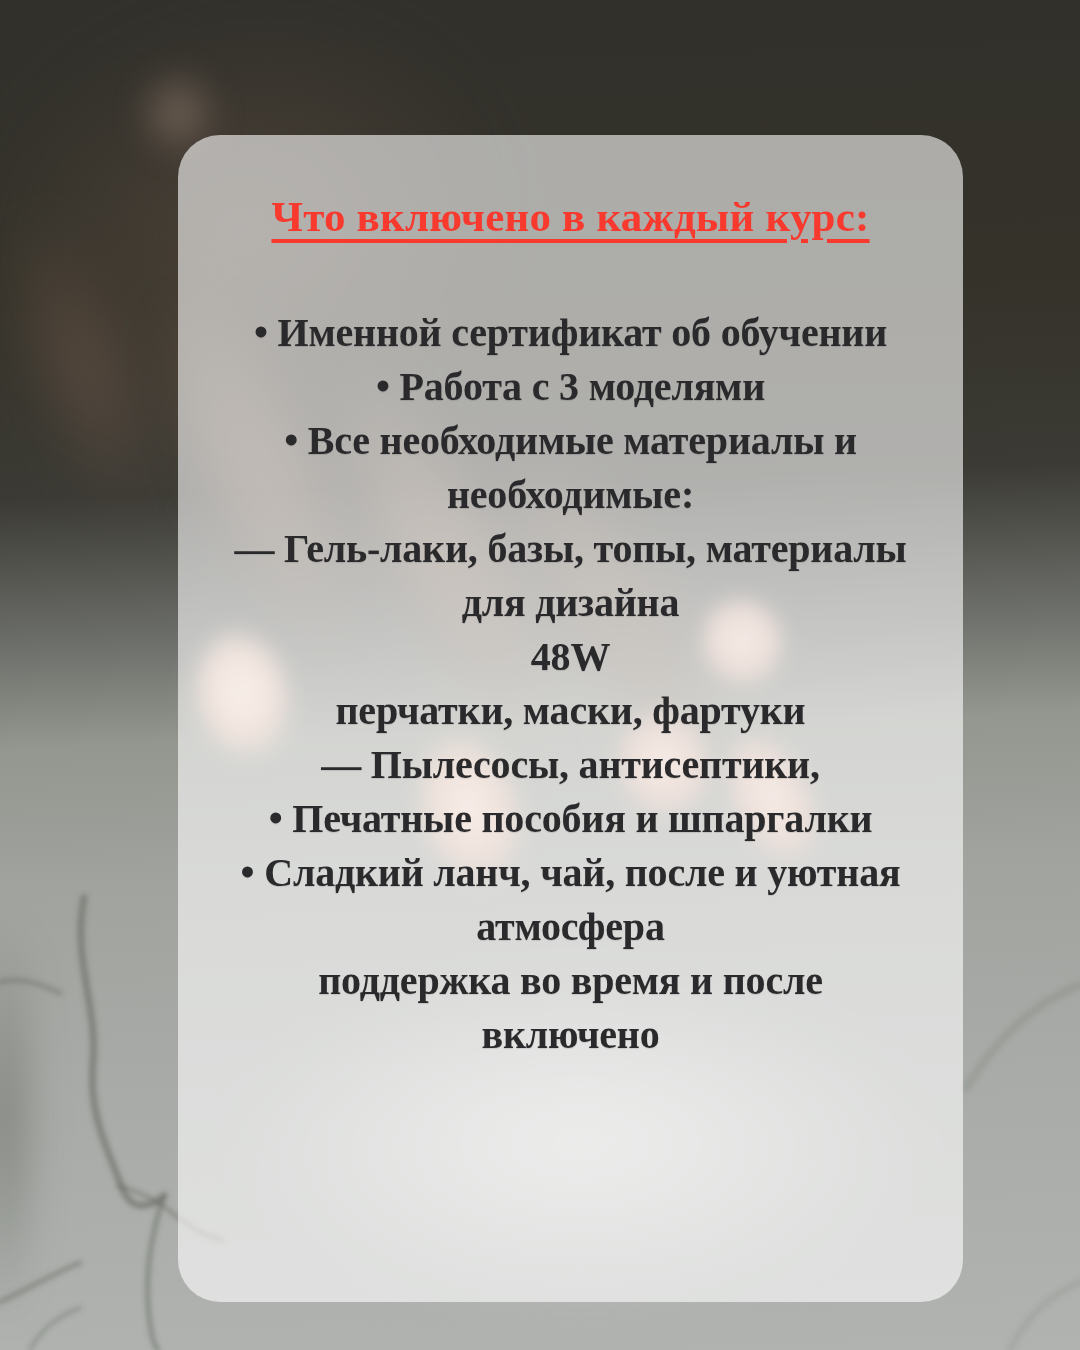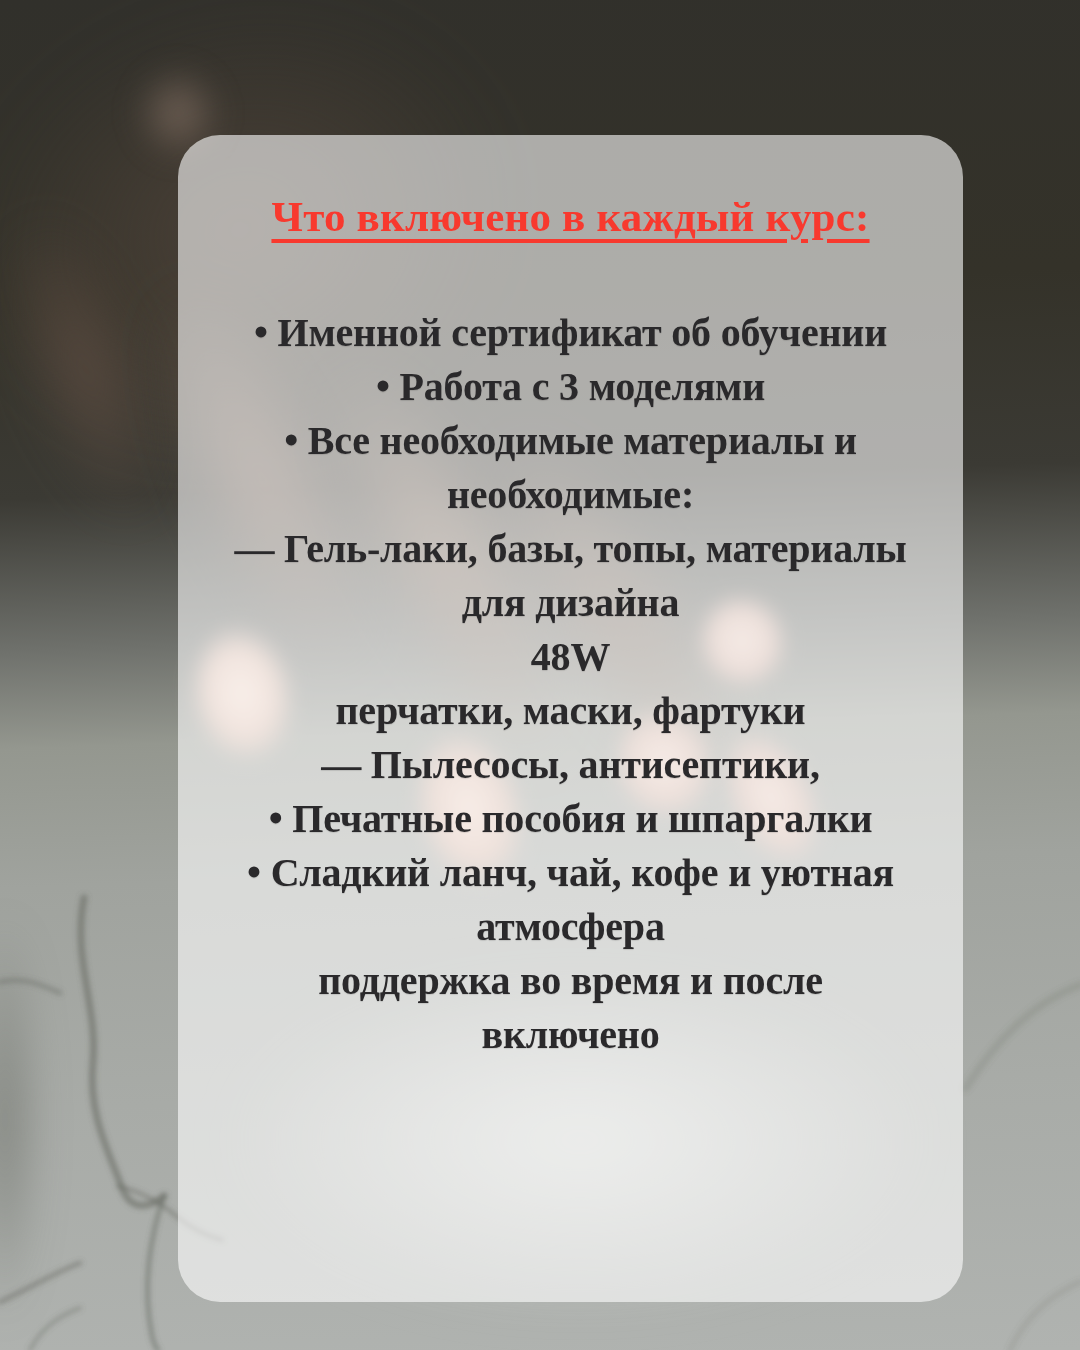--- a/index.html
+++ b/index.html
@@ -186,20 +186,20 @@
       <div class="line">• Именной сертификат об обучении</div>
       <div class="line">• Работа с 3 моделями</div>
       <div class="line">• Все необходимые материалы и</div>
       <div class="line">необходимые:</div>
       <div class="line">— Гель-лаки, базы, топы, материалы</div>
       <div class="line">для дизайна</div>
       <div class="line">48W</div>
       <div class="line">перчатки, маски, фартуки</div>
       <div class="line">— Пылесосы, антисептики,</div>
       <div class="line">• Печатные пособия и шпаргалки</div>
-      <div class="line">• Сладкий ланч, чай, кофе и уютная</div>
+      <div class="line">• Сладкий ланч, чай, после и уютная</div>
       <div class="line">атмосфера</div>
       <div class="line">поддержка во время и после</div>
       <div class="line">включено</div>
     </div>
   </div>
 
 </div>
 
 </body></html>

